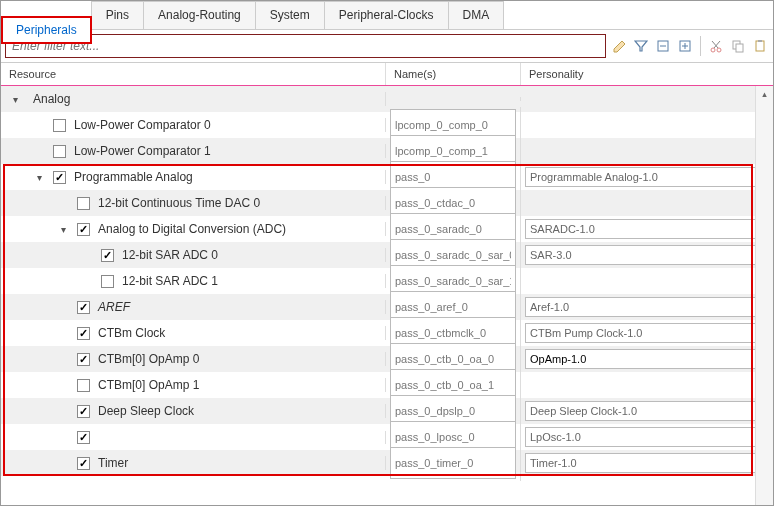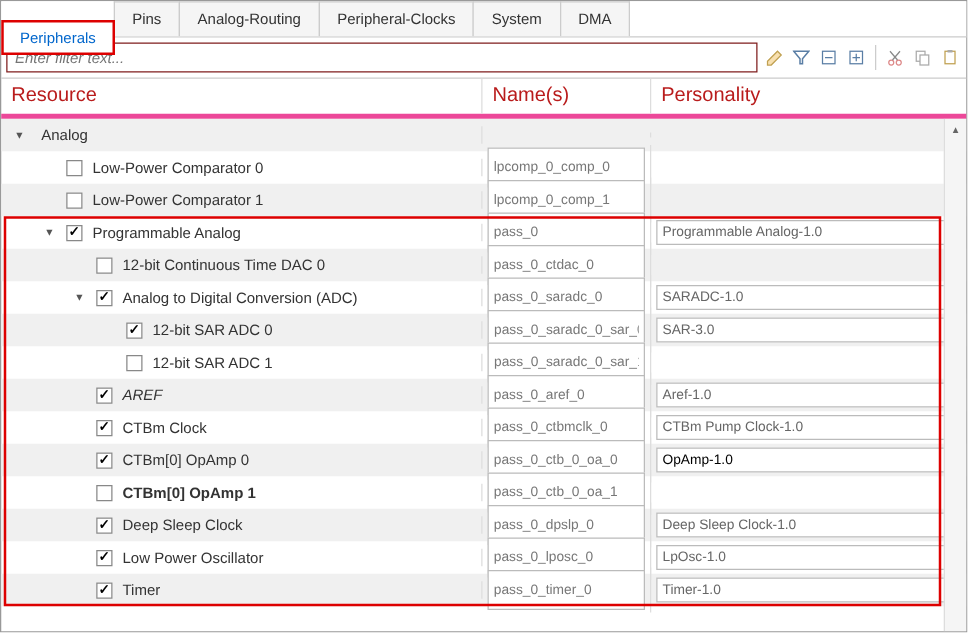--- a/index.html
+++ b/index.html
@@ -7,21 +7,21 @@
   .window { border: 1px solid #999; width: 774px; height: 506px; display: flex; flex-direction: column; }
   .tabs { display: flex; border-bottom: 1px solid #ccc; background: #fff; }
   .tab { padding: 6px 14px; border: 1px solid #ccc; border-bottom: none; margin-right: -1px; cursor: pointer; background: #f5f5f5; color: #333; }
   .tab.active { background: #fff; color: #0066cc; border-top: 1px solid #ccc; position: relative; top: 15px; }
   .tab.highlighted { border: 2px solid #d00; padding: 5px 13px; }
   .toolbar { display: flex; align-items: center; border-bottom: 1px solid #ccc; padding: 4px; gap: 4px; }
   .filter-input { flex: 1; height: 24px; padding: 2px 6px; border: 1px solid #7f1d1d; color: #999; font-style: italic; font-size: 12px; }
   .tool-icon { width: 18px; height: 18px; display: flex; align-items: center; justify-content: center; cursor: pointer; color: #5a7ea5; }
   .sep { width: 1px; height: 20px; background: #ccc; margin: 0 2px; }
   .content { flex: 1; overflow-y: auto; position: relative; }
-  .header-row { display: flex; border-bottom: 4px solid #ec4899; font-size: 16px; color: #b91c1c; }
+  .header-row { display: flex; border-bottom: 1px solid #ec4899; font-size: 11px; color: #404040; }
   .col-resource { flex: 0 0 385px; padding: 5px 8px; border-right: 1px solid #ddd; }
   .col-name { flex: 0 0 135px; padding: 5px 8px; border-right: 1px solid #ddd; }
   .col-personality { flex: 1; padding: 5px 8px; }
   .row { display: flex; align-items: center; height: 26px; font-size: 12px; }
   .row.alt { background: #f0f0f0; }
   .row .col-resource { display: flex; align-items: center; gap: 4px; padding: 0 8px; }
   .row .col-name { padding: 2px 4px; }
   .row .col-personality { padding: 2px 4px; }
   .expander { width: 12px; display: inline-block; cursor: pointer; color: #555; font-size: 10px; user-select: none; }
   .spacer { display: inline-block; }
@@ -34,22 +34,22 @@
   .scroll-up { position: absolute; top: 0; width: 100%; height: 16px; display: flex; align-items: center; justify-content: center; font-size: 9px; color: #666; }
 </style>
 </head>
 <body>
 
 <div class="window">
   <div class="tabs">
     <div class="tab active highlighted">Peripherals</div>
     <div class="tab">Pins</div>
     <div class="tab">Analog-Routing</div>
+    <div class="tab">System</div>
     <div class="tab">Peripheral-Clocks</div>
-    <div class="tab">System</div>
     <div class="tab">DMA</div>
   </div>
   <div class="toolbar">
     <input class="filter-input" placeholder="Enter filter text..." style="">
     <span class="tool-icon">
       <svg width="14" height="14" viewBox="0 0 14 14">
           <path d="M2 10 L10 2 L13 5 L5 13 L2 13 Z" fill="#f8e0b0" stroke="#c0a050"></path>
         </svg>
     </span>
     <span class="tool-icon">
@@ -236,21 +236,21 @@
               <span>OpAmp-1.0</span>
               <span style="color: rgb(0, 0, 0);">▾</span>
             </div>
           </div>
         </div>
         <div class="row">
           <div class="col-resource">
             <span class="spacer" style="width: 48px;"></span>
             <span class="expander"></span>
             <span class="checkbox"></span>
-            <span style="margin-left: 4px; font-weight: bold;">CTBm[0] OpAmp 1</span>
+            <span style="margin-left: 4px;">CTBm[0] OpAmp 1</span>
           </div>
           <div class="col-name"><input class="name-input" value="pass_0_ctb_0_oa_1" style=""></div>
           <div class="col-personality"></div>
         </div>
         <div class="row alt">
           <div class="col-resource">
             <span class="spacer" style="width: 48px;"></span>
             <span class="expander"></span>
             <span class="checkbox checked"></span>
             <span style="margin-left: 4px;">Deep Sleep Clock</span>
@@ -261,21 +261,20 @@
               <span>Deep Sleep Clock-1.0</span>
               <span style="color: rgb(187, 187, 187);">▾</span>
             </div>
           </div>
         </div>
         <div class="row">
           <div class="col-resource">
             <span class="spacer" style="width: 48px;"></span>
             <span class="expander"></span>
             <span class="checkbox checked"></span>
-            <span style="margin-left: 4px;">Low Power Oscillator</span>
           </div>
           <div class="col-name"><input class="name-input" value="pass_0_lposc_0" style=""></div>
           <div class="col-personality">
             <div class="personality-box">
               <span>LpOsc-1.0</span>
               <span style="color: rgb(187, 187, 187);">▾</span>
             </div>
           </div>
         </div>
         <div class="row alt">

